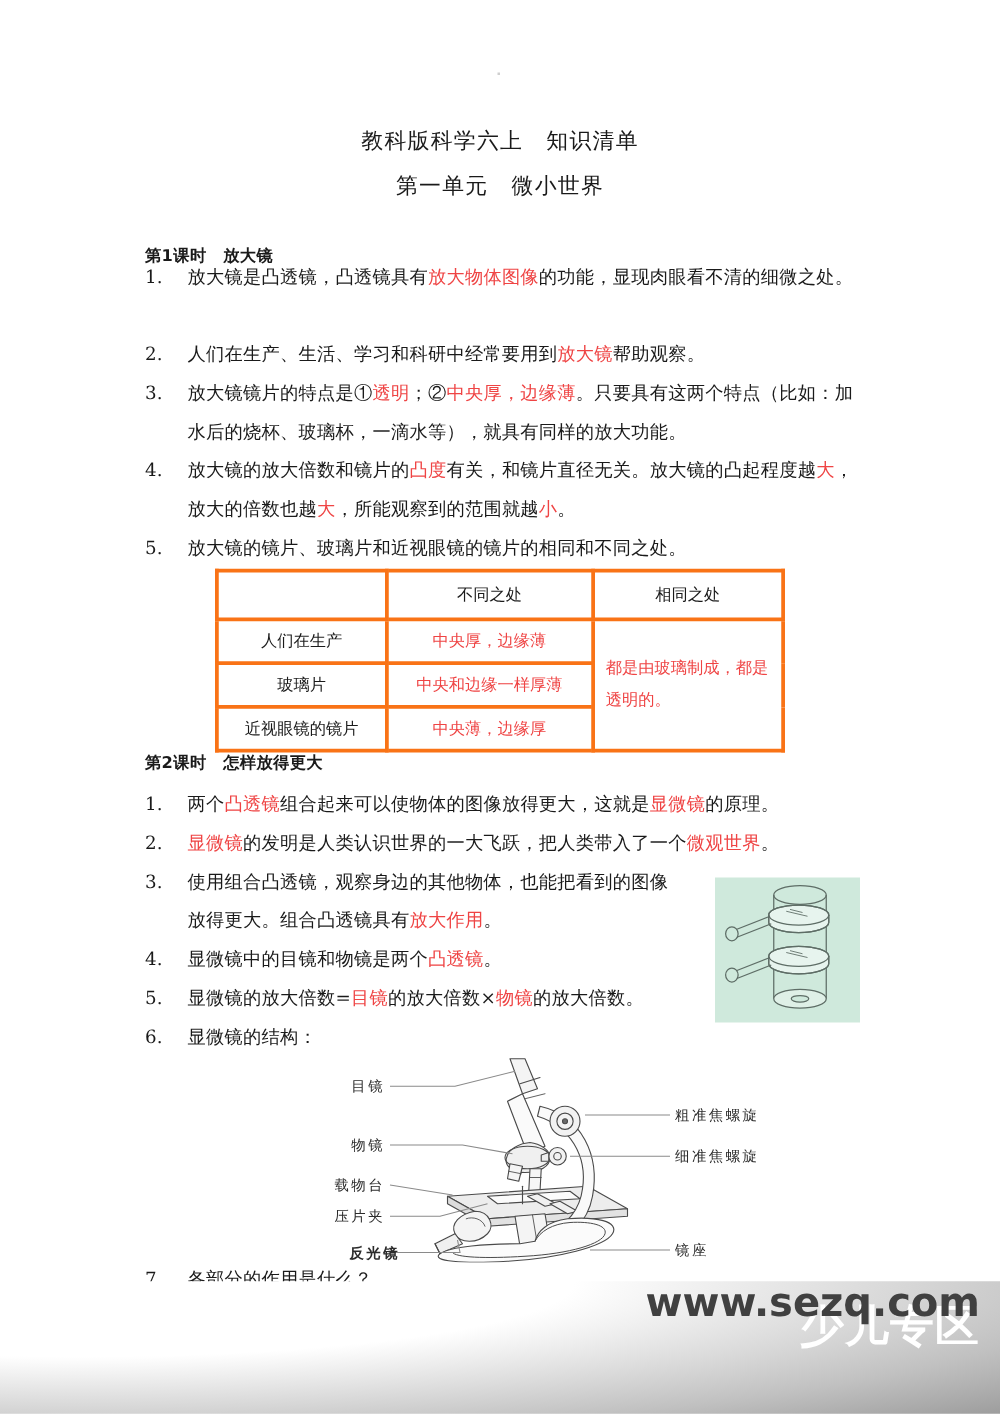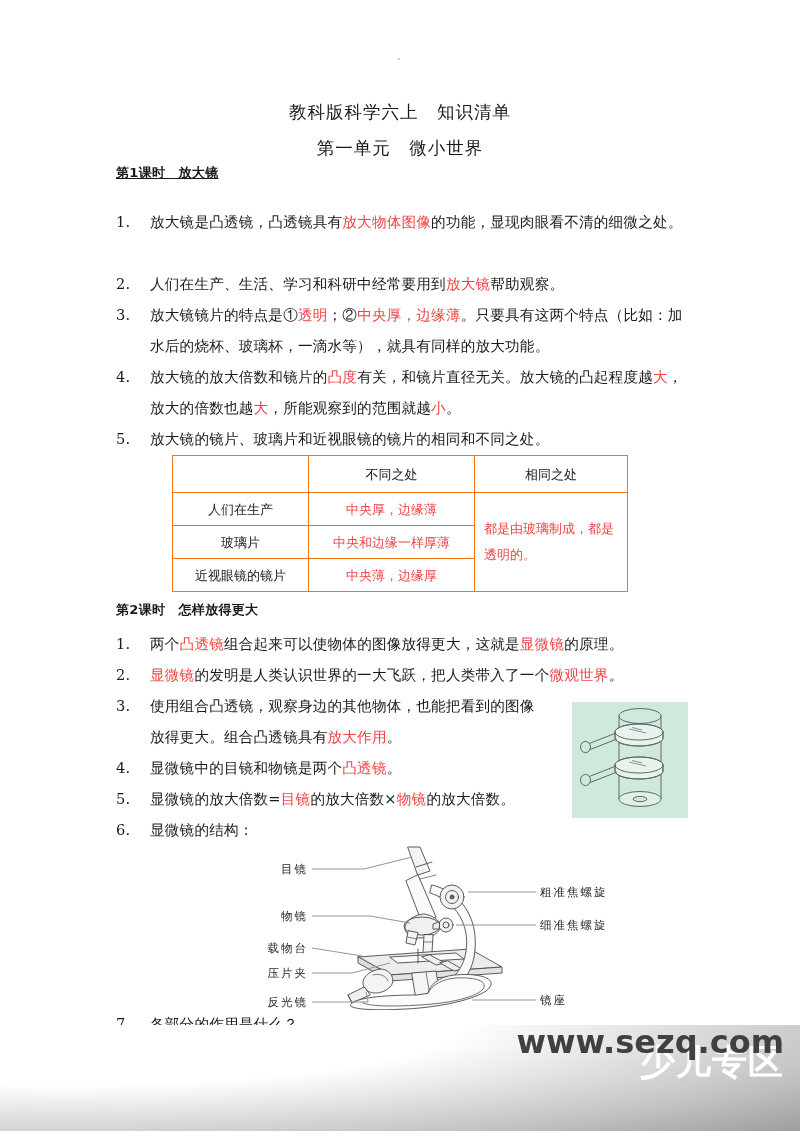--- a/index.html
+++ b/index.html
@@ -70,21 +70,21 @@
   .tbl {
     position: absolute;
     left: 172px;
     top: 455px;
     width: 456px;
     border-collapse: collapse;
     font-size: 13px;
     line-height: 21px;
   }
   .tbl td {
-    border: 1px solid #f97316;
+    border: 3px solid #f97316;
     padding: 3px 6px;
     text-align: center;
     vertical-align: middle;
     height: 26px;
   }
   .tbl td.c1 { width: 136px; }
   .tbl td.c2 { width: 168px; }
   .tbl td.c3 { width: 150px; }
   .tbl td.hdr { height: 30px; }
   .tbl td.left-pad {
@@ -173,21 +173,21 @@
 </head>
 <body>
 
 <div class="page">
 
   <div class="speck"></div>
 
   <div class="doc-title" id="title-sub">第一单元　微小世界</div>
   <div class="doc-title" id="title-main">教科版科学六上　知识清单</div>
 
-  <div class="lesson-head" style="top:164px;text-decoration:underline;">第1课时　放大镜</div>
+  <div class="lesson-head" style="top:196px;">第1课时　放大镜</div>
 
   <div class="item" style="left:116px; top:206px; width:570px;">
     <span class="num">1.</span>
     <span class="body"><span>放大镜是凸透镜，凸透镜具有</span><span class="r">放大物体图像</span><span>的功能，显现肉眼看不清的细微之处。</span></span>
   </div>
 
   <div class="item" style="left:116px; top:268px; width:570px;">
     <span class="num">2.</span>
     <span class="body"><span>人们在生产、生活、学习和科研中经常要用到</span><span class="r">放大镜</span><span>帮助观察。</span></span>
   </div>
@@ -376,21 +376,21 @@
         <path d="M228,47 L296,47"></path>
         <path d="M216,80 L296,80"></path>
         <path d="M232,155 L296,155"></path>
       </g>
     </svg>
 
     <div class="mlabel left" style="left:68px; top:17px;">目镜</div>
     <div class="mlabel left" style="left:68px; top:64px;">物镜</div>
     <div class="mlabel left" style="left:68px; top:96px;">载物台</div>
     <div class="mlabel left" style="left:68px; top:121px;">压片夹</div>
-    <div class="mlabel left" style="left:68px; top:150px;">反光镜</div>
+    <div class="mlabel left" style="left:80px; top:150px;font-weight:bold;">反光镜</div>
 
     <div class="mlabel right" style="left:300px; top:40px;">粗准焦螺旋</div>
     <div class="mlabel right" style="left:300px; top:73px;">细准焦螺旋</div>
     <div class="mlabel right" style="left:300px; top:148px;">镜座</div>
   </div>
 
   <div class="wm-grad"></div>
   <div class="wm-cn">少儿专区</div>
   <div class="wm-url">www.sezq.com</div>
 

